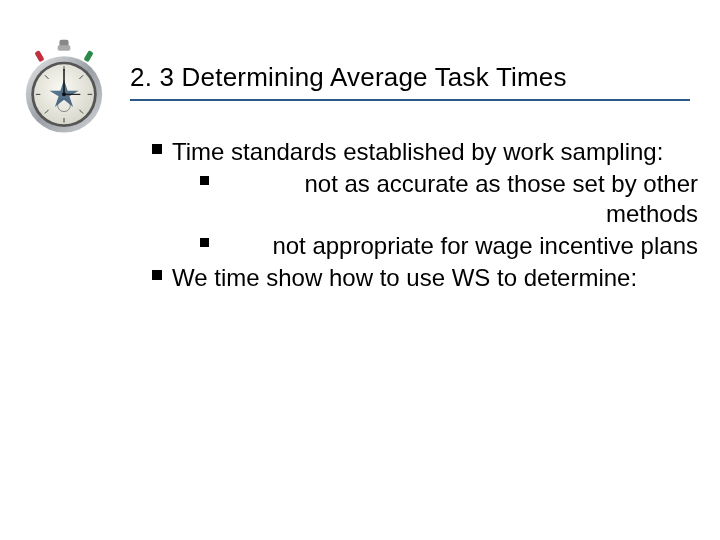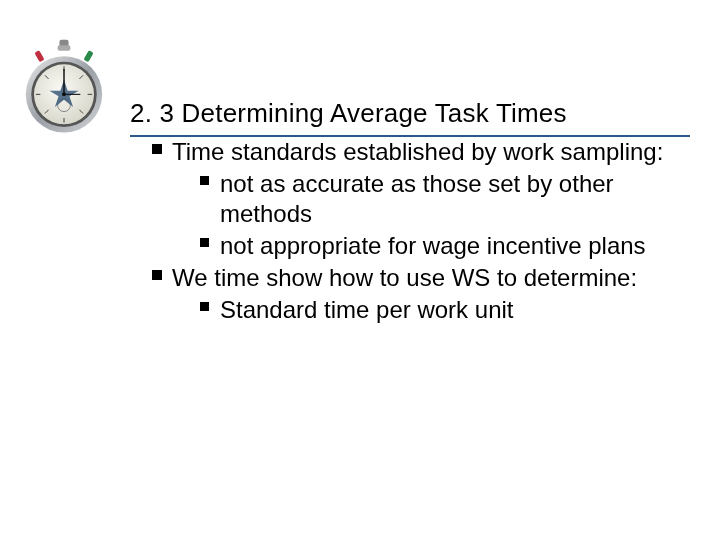--- a/index.html
+++ b/index.html
@@ -23,21 +23,20 @@
     left: 18px;
     top: 38px;
     width: 92px;
     height: 100px;
   }
   .title-wrap {
     position: absolute;
     left: 130px;
     top: 62px;
     width: 560px;
-    margin-top: 36px;
   }
   .title {
     font-size: 26px;
     font-weight: 400;
     letter-spacing: 0.2px;
     margin: 0 0 6px 0;
   }
   .title-rule {
     border: none;
     border-top: 2px solid #2a5a8a;
@@ -65,21 +64,21 @@
   ul.bul > li::before {
     content: "";
     position: absolute;
     left: 2px;
     top: 7px;
     width: 10px;
     height: 10px;
     background: #000;
   }
   
-  ul.lvl2 { margin-left: 26px; }
+  ul.lvl2 { margin-left: 26px; text-align: right; }
   ul.lvl3 { margin-left: 26px; }
   ul.lvl2 > li::before,
   ul.lvl3 > li::before {
     width: 9px;
     height: 9px;
     top: 7px;
   }
 </style>
 </head>
 <body>
@@ -146,21 +145,18 @@
             <span>not as accurate as those set by other methods</span>
           </li>
           <li>
             <span>not appropriate for wage incentive plans</span>
           </li>
         </ul>
       </li>
       <li>
         <span>We time show how to use WS to determine:</span>
         <ul class="bul lvl2">
-          <li>
-            <span>Standard time per work unit</span>
-          </li>
         </ul>
       </li>
     </ul>
   </div>
 
 </div>
 
 </body></html>

